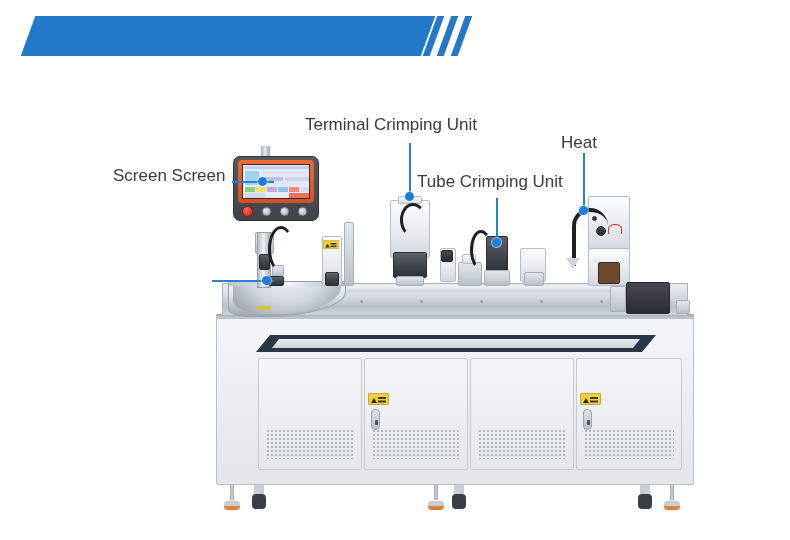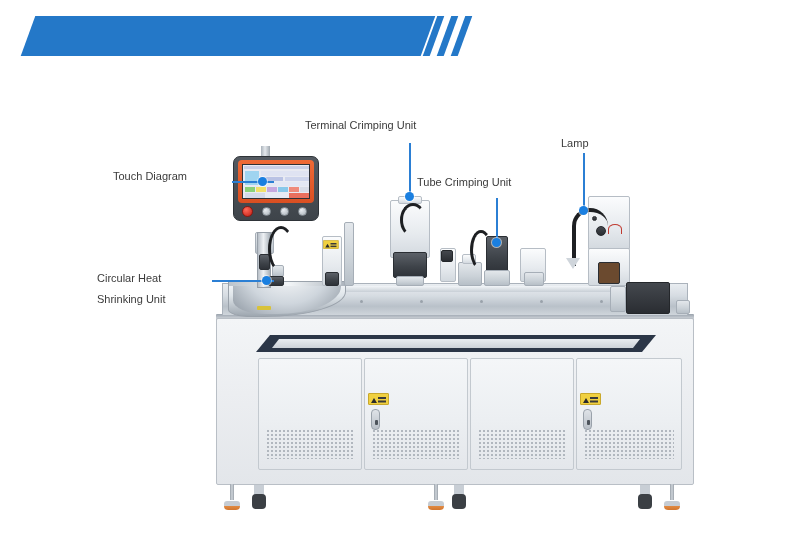--- a/index.html
+++ b/index.html
@@ -38,21 +38,21 @@
   }
   .slash.white { background: #ffffff; }
   .slash.blue  { background: #2478c8; }
   .sl-a { left: 8px;  } .sl-b { left: 22px; } .sl-c { left: 36px; }
   .sr-a { left: 430px; } .sr-b { left: 444px; } .sr-c { left: 458px; }
 
   
   .callout {
     position: absolute;
     color: #3b3b3b;
-    font-size: 11px;
+    font-size: 17px;
     line-height: 20px;
     white-space: nowrap;
   }
   .callout.two-line { line-height: 21px; white-space: normal; }
   .lead-h { position: absolute; height: 2px; background: #2b7fd4; }
   .lead-v { position: absolute; width: 2px; background: #2b7fd4; }
   .lead-dot {
     position: absolute; width: 9px; height: 9px;
     border-radius: 50%; background: #1a7fe0;
     box-shadow: 0 0 0 1px rgba(255,255,255,.55);
@@ -421,26 +421,22 @@
 
   <div class="lead-v" style="left:496px;top:198px;height:46px;"></div>
   <div class="lead-dot" style="left:492px;top:238px;"></div>
 
   <div class="lead-v" style="left:583px;top:153px;height:58px;"></div>
   <div class="lead-dot" style="left:579px;top:206px;"></div>
 
   <div class="lead-h" style="left:212px;top:280px;width:62px;"></div>
   <div class="lead-dot" style="left:262px;top:276px;"></div>
 
-  <div class="callout" style="left:113px;top:166px;">Touch Diagram</div>
+  <div class="callout" style="left:113px;top:166px;">Screen Screen</div>
 
   <div class="callout" style="left:305px;top:115px;">Terminal Crimping Unit</div>
 
   <div class="callout" style="left:417px;top:172px;">Tube Crimping Unit</div>
 
-  <div class="callout" style="left:561px;top:133px;">Lamp</div>
-
-  <div class="callout two-line" style="left:97px;top:268px;width:130px;">
-    <div>Circular Heat</div>
-    <div>Shrinking Unit</div>
-  </div>
+  <div class="callout" style="left:561px;top:133px;">Heat</div>
+
 
 </div>
 
 </body></html>

